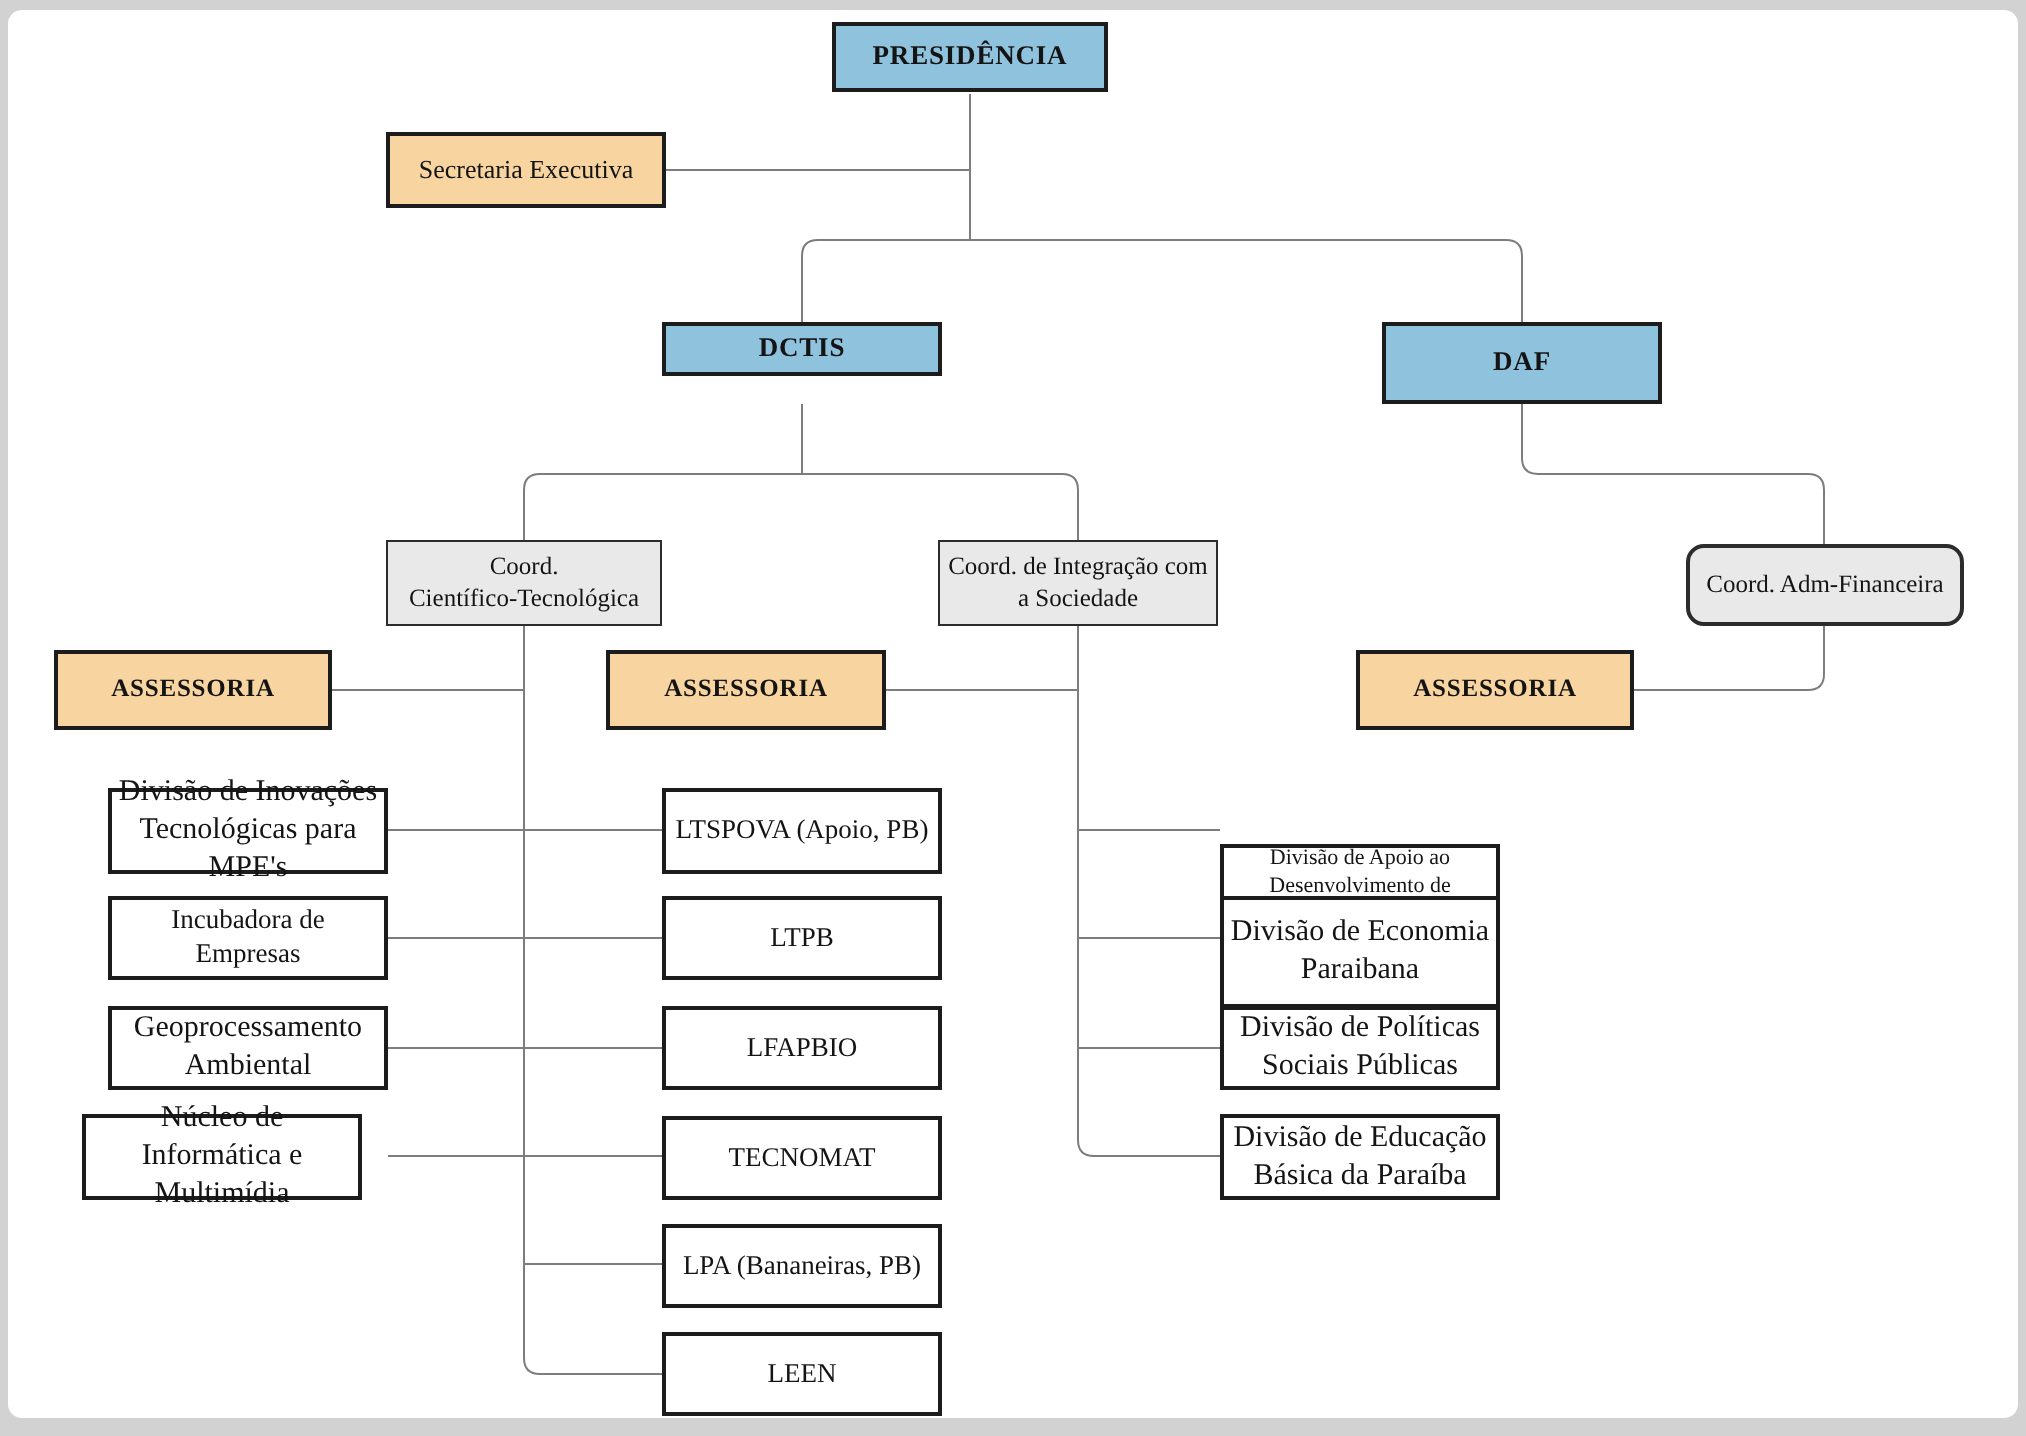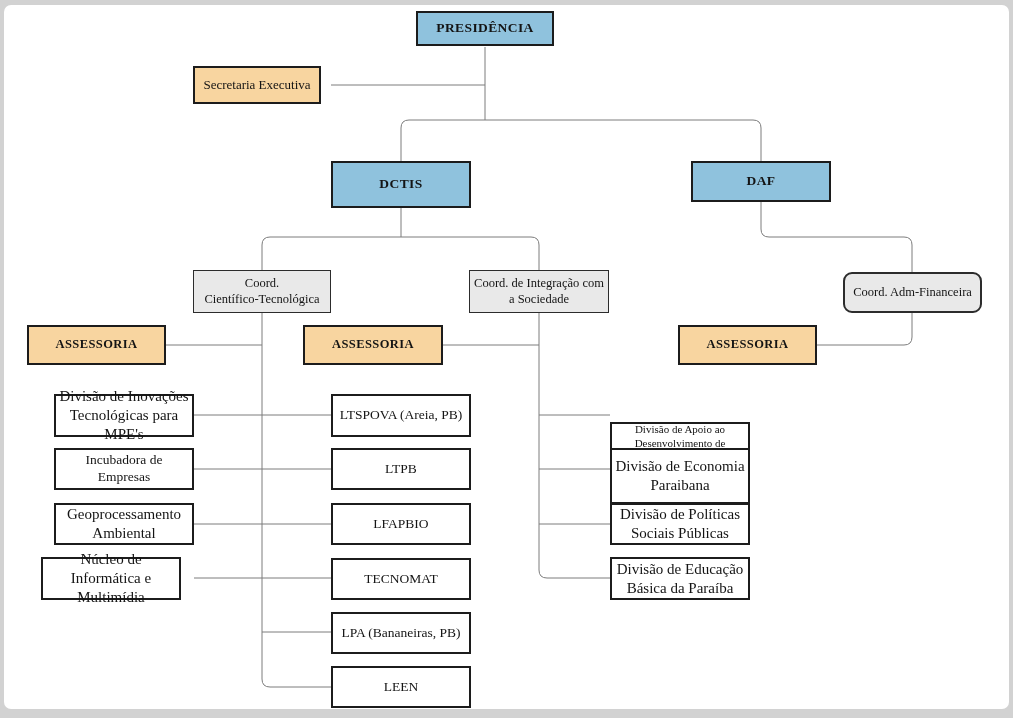--- a/index.html
+++ b/index.html
@@ -67,23 +67,23 @@
     <path d="M 539 313 L 539 570 Q 539 578 547 578 L 610 578"></path>
     <path d="M 443 345 L 539 345"></path>
     <path d="M 539 415 L 610 415"></path>
     <path d="M 539 469 L 610 469"></path>
     <path d="M 539 524 L 610 524"></path>
     <path d="M 912 313 L 912 337 Q 912 345 904 345 L 817 345"></path>
   </svg>
 
   <div class="node n-blue" style="left:416px;top:11px;width:138px;height:35px">PRESIDÊNCIA</div>
 
-  <div class="node n-orange" style="left:193px;top:66px;width:128px;height:38px">Secretaria Executiva</div>
+  <div class="node n-orange" style="left:193px;top:66px;width:140px;height:38px">Secretaria Executiva</div>
 
-  <div class="node n-blue" style="left:331px;top:161px;width:140px;height:47px">DCTIS</div>
+  <div class="node n-blue" style="left:331px;top:161px;width:140px;height:27px">DCTIS</div>
 
   <div class="node n-blue" style="left:691px;top:161px;width:140px;height:41px">DAF</div>
 
   <div class="node n-gray" style="left:193px;top:270px;width:138px;height:43px">Coord.
 Científico-Tecnológica</div>
 
   <div class="node n-gray" style="left:469px;top:270px;width:140px;height:43px">Coord. de Integração com
 a Sociedade</div>
 
   <div class="node n-gray round" style="left:843px;top:272px;width:139px;height:41px">Coord. Adm-Financeira</div>
@@ -98,21 +98,21 @@
 Tecnológicas para MPE's</div>
 
   <div class="node n-white" style="left:54px;top:448px;width:140px;height:42px">Incubadora de Empresas</div>
 
   <div class="node n-white small" style="left:54px;top:503px;width:140px;height:42px">Geoprocessamento
 Ambiental</div>
 
   <div class="node n-white small" style="left:41px;top:557px;width:140px;height:43px">Núcleo de Informática e
 Multimídia</div>
 
-  <div class="node n-white" style="left:331px;top:394px;width:140px;height:43px">LTSPOVA (Areia, PB)</div>
+  <div class="node n-white" style="left:331px;top:394px;width:140px;height:43px">LTSPOVA (Apoio, PB)</div>
 
   <div class="node n-white" style="left:331px;top:448px;width:140px;height:42px">LTPB</div>
 
   <div class="node n-white" style="left:331px;top:503px;width:140px;height:42px">LFAPBIO</div>
 
   <div class="node n-white" style="left:331px;top:558px;width:140px;height:42px">TECNOMAT</div>
 
   <div class="node n-white" style="left:331px;top:612px;width:140px;height:42px">LPA (Bananeiras, PB)</div>
 
   <div class="node n-white" style="left:331px;top:666px;width:140px;height:42px">LEEN</div>

